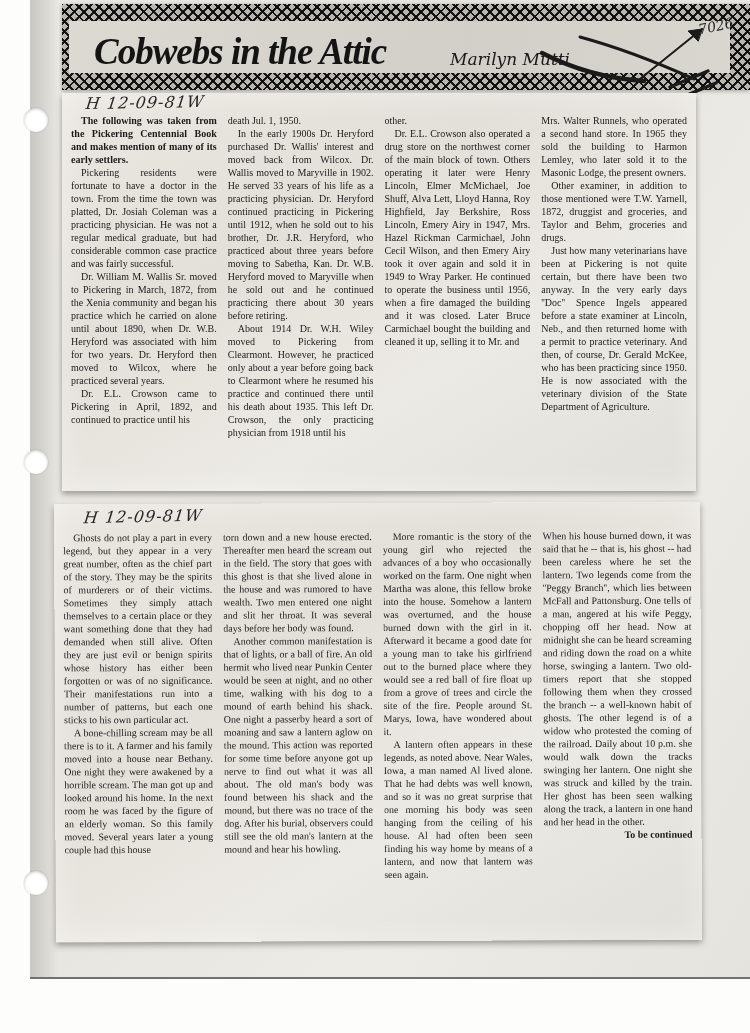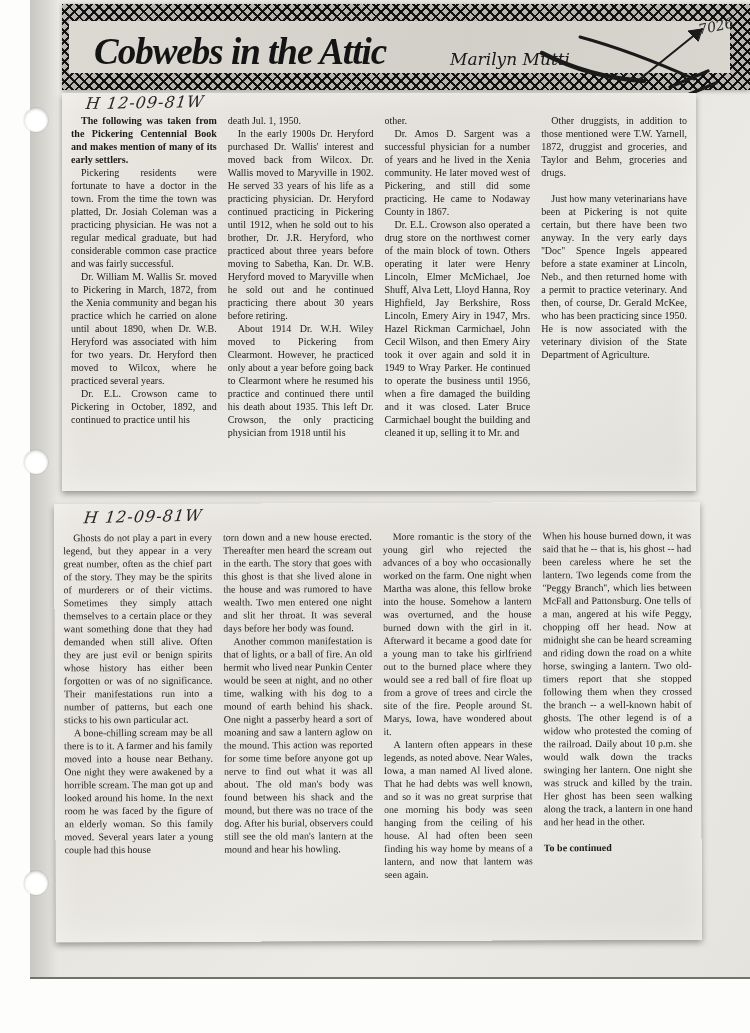--- a/index.html
+++ b/index.html
@@ -40,22 +40,22 @@
   #clip1{left:62px;top:93px;width:634px;height:398px;}
   #clip2{left:55px;top:503px;width:646px;height:438px;transform:rotate(-0.25deg);}
   .columns{display:flex;gap:11px;padding:0 9px;box-sizing:border-box;height:100%;overflow:hidden;}
   #clip1 .columns{padding-top:21px;}
   #clip2 .columns{padding-top:27px;}
   .col{flex:1 1 0;overflow:hidden;}
   .para{margin:0;text-align:justify;font-size:10px;line-height:13px;color:#1b1b1b;
         font-family:"Liberation Serif",serif;}
   .para.indent{text-indent:10px;}
   .para.bold{font-weight:bold;}
-  .para.gap{margin-top:13px;}
-  .para.right{font-family:Liberation Serif, serif;}
+  .para.gap{}
+  .para.right{text-align:right;font-family:Liberation Serif, serif;}
   .annotation{position:absolute;font-size:16px;letter-spacing:1px;transform:skewX(-8deg) rotate(-1deg);}
   #clip1 .annotation{left:24px;top:0px;}
   #clip2 .annotation{left:30px;top:3px;}
 </style>
 </head>
 <body>
 
 <div class="canvas">
 
   <div class="page"></div>
@@ -84,48 +84,48 @@
     <div class="handwriting pagenum">7026</div>
   </header>
 
   <section class="clipping" id="clip1">
     <div class="handwriting annotation">H 12-09-81W</div>
     <div class="columns">
         <div class="col">
           <p class="para bold indent">The following was taken from the Pickering Centennial Book and makes mention of many of its early settlers.</p>
           <p class="para indent">Pickering residents were fortunate to have a doctor in the town. From the time the town was platted, Dr. Josiah Coleman was a practicing physician. He was not a regular medical graduate, but had considerable common case practice and was fairly successful.</p>
           <p class="para indent">Dr. William M. Wallis Sr. moved to Pickering in March, 1872, from the Xenia community and began his practice which he carried on alone until about 1890, when Dr. W.B. Heryford was associated with him for two years. Dr. Heryford then moved to Wilcox, where he practiced several years.</p>
-          <p class="para indent">Dr. E.L. Crowson came to Pickering in October, 1892, and continued to practice until his</p>
+          <p class="para indent">Dr. E.L. Crowson came to Pickering in April, 1892, and continued to practice until his</p>
         </div>
         <div class="col">
           <p class="para">death Jul. 1, 1950.</p>
           <p class="para indent">In the early 1900s Dr. Heryford purchased Dr. Wallis' interest and moved back from Wilcox. Dr. Wallis moved to Maryville in 1902. He served 33 years of his life as a practicing physician. Dr. Heryford continued practicing in Pickering until 1912, when he sold out to his brother, Dr. J.R. Heryford, who practiced about three years before moving to Sabetha, Kan. Dr. W.B. Heryford moved to Maryville when he sold out and he continued practicing there about 30 years before retiring.</p>
           <p class="para indent">About 1914 Dr. W.H. Wiley moved to Pickering from Clearmont. However, he practiced only about a year before going back to Clearmont where he resumed his practice and continued there until his death about 1935. This left Dr. Crowson, the only practicing physician from 1918 until his</p>
         </div>
         <div class="col">
           <p class="para">other.</p>
-          <p class="para indent">Dr. Amos D. Sargent was a successful physician for a number of years and he lived in the Xenia community. He later moved west of Pickering, and still did some practicing. He came to Nodaway County in 1867.</p>
           <p class="para indent">Dr. E.L. Crowson also operated a drug store on the northwest corner of the main block of town. Others operating it later were Henry Lincoln, Elmer McMichael, Joe Shuff, Alva Lett, Lloyd Hanna, Roy Highfield, Jay Berkshire, Ross Lincoln, Emery Airy in 1947, Mrs. Hazel Rickman Carmichael, John Cecil Wilson, and then Emery Airy took it over again and sold it in 1949 to Wray Parker. He continued to operate the business until 1956, when a fire damaged the building and it was closed. Later Bruce Carmichael bought the building and cleaned it up, selling it to Mr. and</p>
         </div>
         <div class="col">
-          <p class="para indent">Other druggists, in addition to those mentioned were T.W. Yarnell, 1872, druggist and groceries, and Taylor and Behm, groceries and drugs.</p>
+          <p class="para">Mrs. Walter Runnels, who operated a second hand store. In 1965 they sold the building to Harmon Lemley, who later sold it to the Masonic Lodge, the present owners.</p>
+          <p class="para indent">Other examiner, in addition to those mentioned were T.W. Yarnell, 1872, druggist and groceries, and Taylor and Behm, groceries and drugs.</p>
           <p class="para indent gap">Just how many veterinarians have been at Pickering is not quite certain, but there have been two anyway. In the very early days ''Doc'' Spence Ingels appeared before a state examiner at Lincoln, Neb., and then returned home with a permit to practice veterinary. And then, of course, Dr. Gerald McKee, who has been practicing since 1950. He is now associated with the veterinary division of the State Department of Agriculture.</p>
         </div>
       </div>
   </section>
 
   <section class="clipping" id="clip2">
     <div class="handwriting annotation">H 12-09-81W</div>
     <div class="columns">
         <div class="col">
           <p class="para indent">Ghosts do not play a part in every legend, but they appear in a very great number, often as the chief part of the story. They may be the spirits of murderers or of their victims. Sometimes they simply attach themselves to a certain place or they want something done that they had demanded when still alive. Often they are just evil or benign spirits whose history has either been forgotten or was of no significance. Their manifestations run into a number of patterns, but each one sticks to his own particular act.</p>
           <p class="para indent">A bone-chilling scream may be all there is to it. A farmer and his family moved into a house near Bethany. One night they were awakened by a horrible scream. The man got up and looked around his home. In the next room he was faced by the figure of an elderly woman. So this family moved. Several years later a young couple had this house</p>
         </div>
         <div class="col">
-          <p class="para">torn down and a new house erected. Thereafter men heard the scream out in the earth. The story that goes with this ghost is that she lived alone in the house and was rumored to have wealth. Two men entered one night and slit her throat. It was several days before her body was found.</p>
+          <p class="para">torn down and a new house erected. Thereafter men heard the scream out in the field. The story that goes with this ghost is that she lived alone in the house and was rumored to have wealth. Two men entered one night and slit her throat. It was several days before her body was found.</p>
           <p class="para indent">Another common manifestation is that of lights, or a ball of fire. An old hermit who lived near Punkin Center would be seen at night, and no other time, walking with his dog to a mound of earth behind his shack. One night a passerby heard a sort of moaning and saw a lantern aglow on the mound. This action was reported for some time before anyone got up nerve to find out what it was all about. The old man's body was found between his shack and the mound, but there was no trace of the dog. After his burial, observers could still see the old man's lantern at the mound and hear his howling.</p>
         </div>
         <div class="col">
           <p class="para indent">More romantic is the story of the young girl who rejected the advances of a boy who occasionally worked on the farm. One night when Martha was alone, this fellow broke into the house. Somehow a lantern was overturned, and the house burned down with the girl in it. Afterward it became a good date for a young man to take his girlfriend out to the burned place where they would see a red ball of fire float up from a grove of trees and circle the site of the fire. People around St. Marys, Iowa, have wondered about it.</p>
           <p class="para indent">A lantern often appears in these legends, as noted above. Near Wales, Iowa, a man named Al lived alone. That he had debts was well known, and so it was no great surprise that one morning his body was seen hanging from the ceiling of his house. Al had often been seen finding his way home by means of a lantern, and now that lantern was seen again.</p>
         </div>
         <div class="col">
           <p class="para">When his house burned down, it was said that he -- that is, his ghost -- had been careless where he set the lantern. Two legends come from the ''Peggy Branch'', which lies between McFall and Pattonsburg. One tells of a man, angered at his wife Peggy, chopping off her head. Now at midnight she can be heard screaming and riding down the road on a white horse, swinging a lantern. Two old-timers report that she stopped following them when they crossed the branch -- a well-known habit of ghosts. The other legend is of a widow who protested the coming of the railroad. Daily about 10 p.m. she would walk down the tracks swinging her lantern. One night she was struck and killed by the train. Her ghost has been seen walking along the track, a lantern in one hand and her head in the other.</p>
           <p class="para bold gap right">To be continued</p>
         </div>

